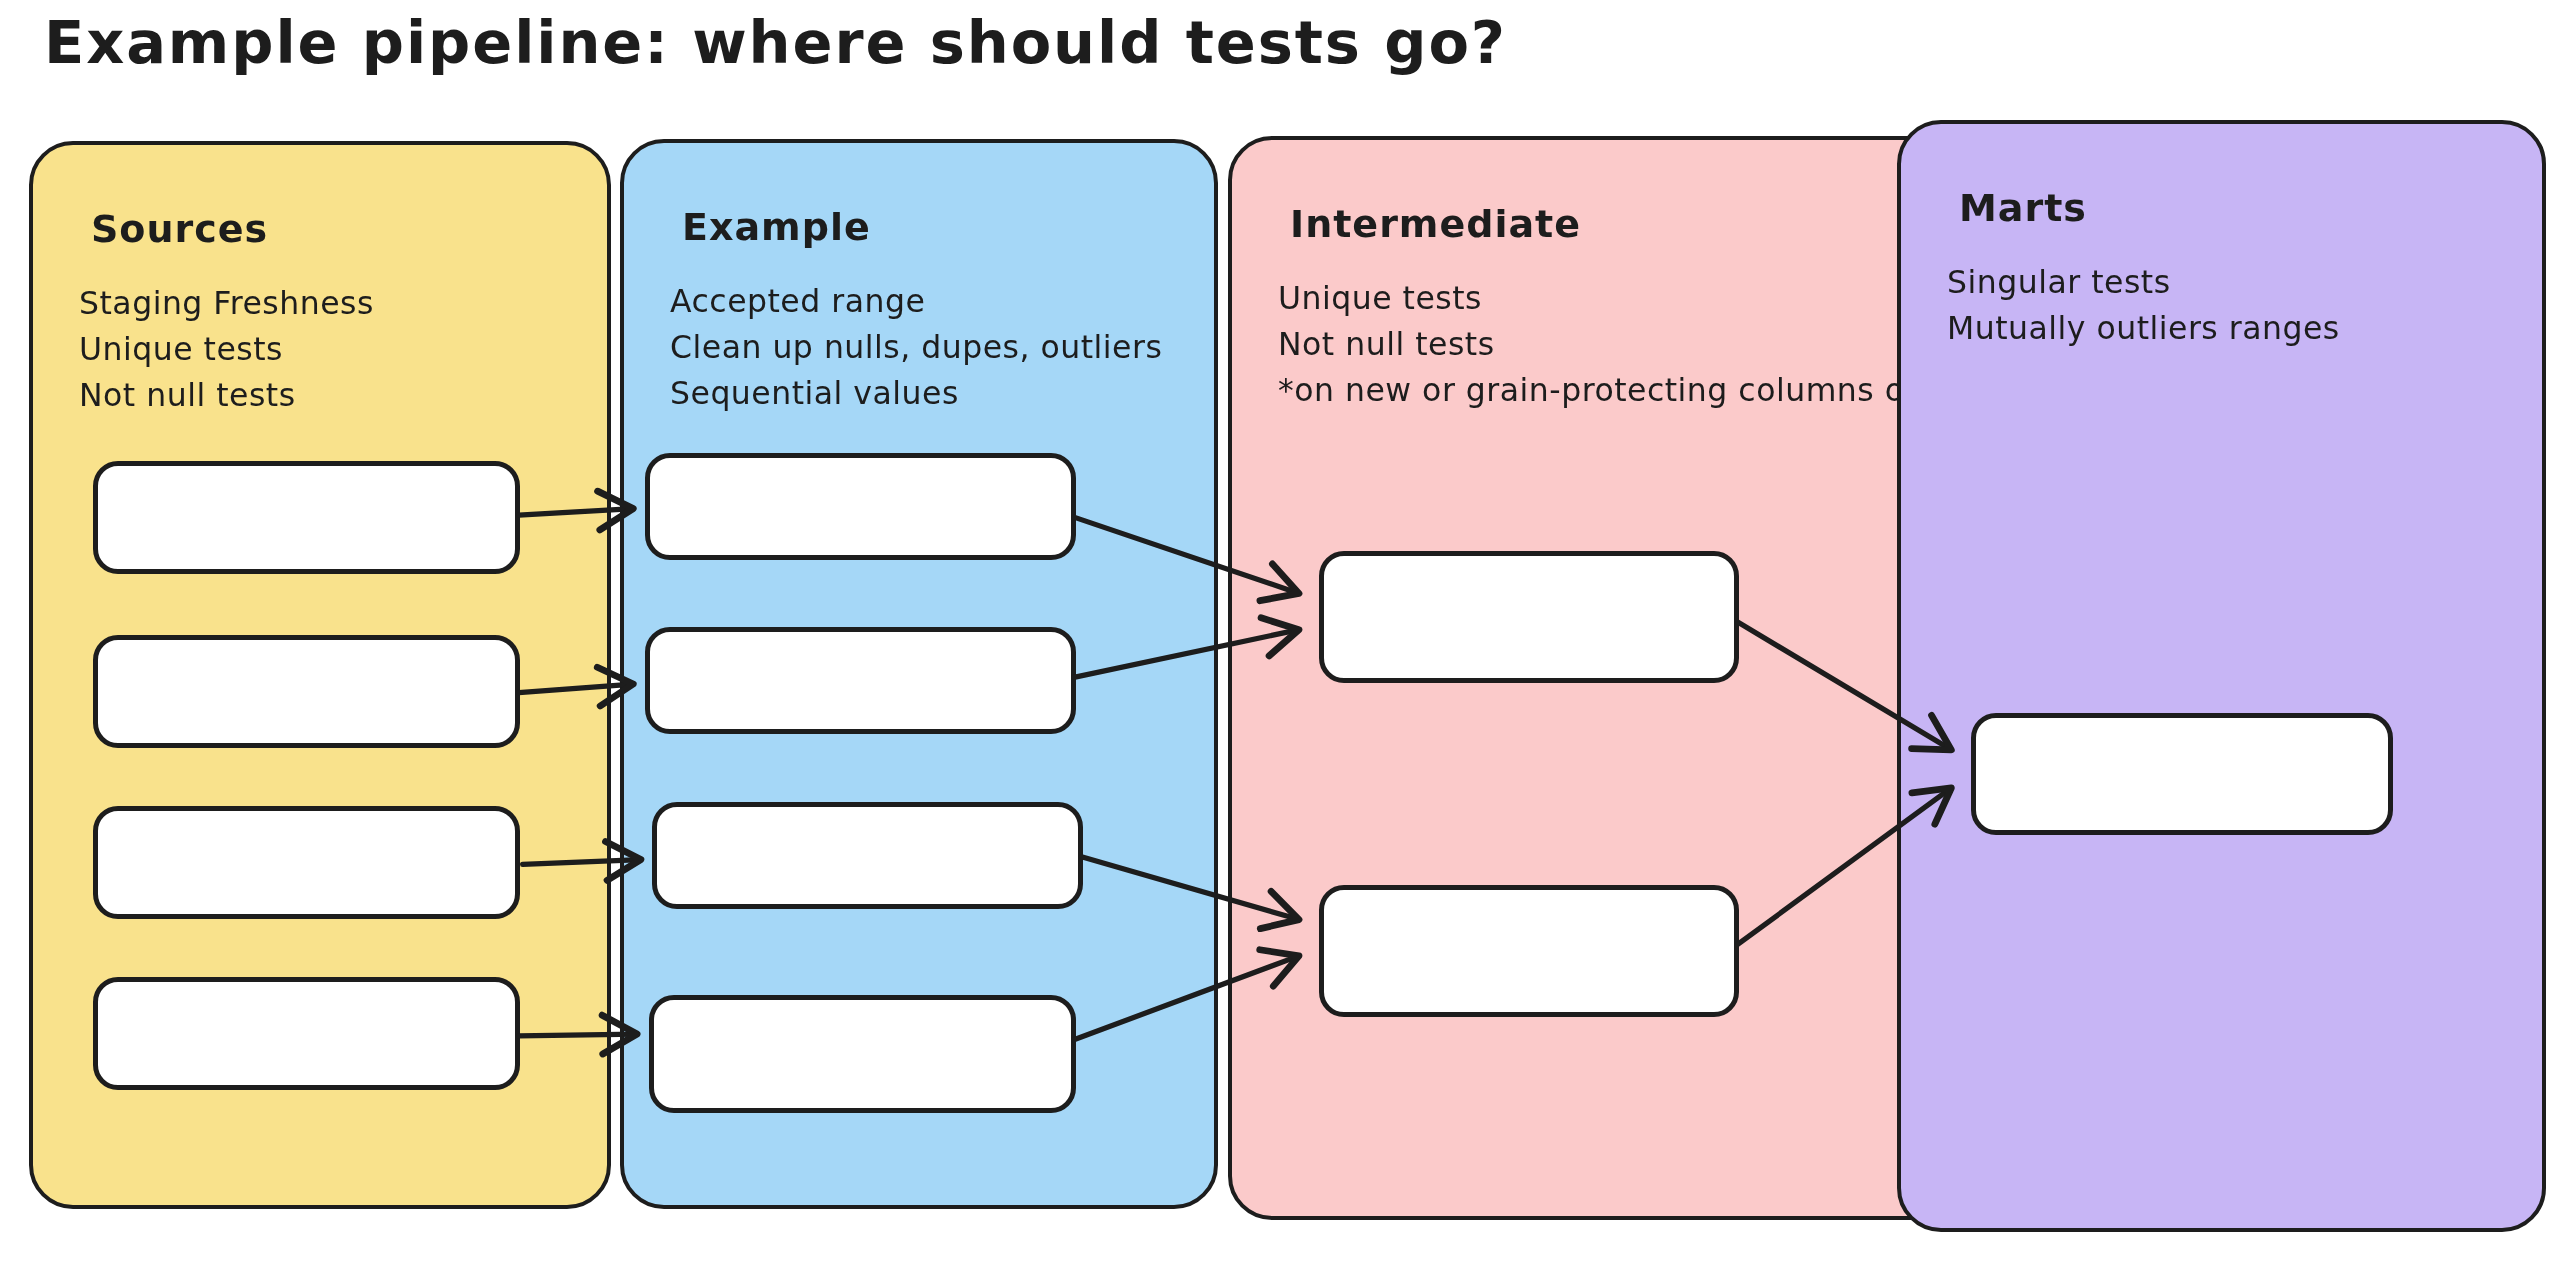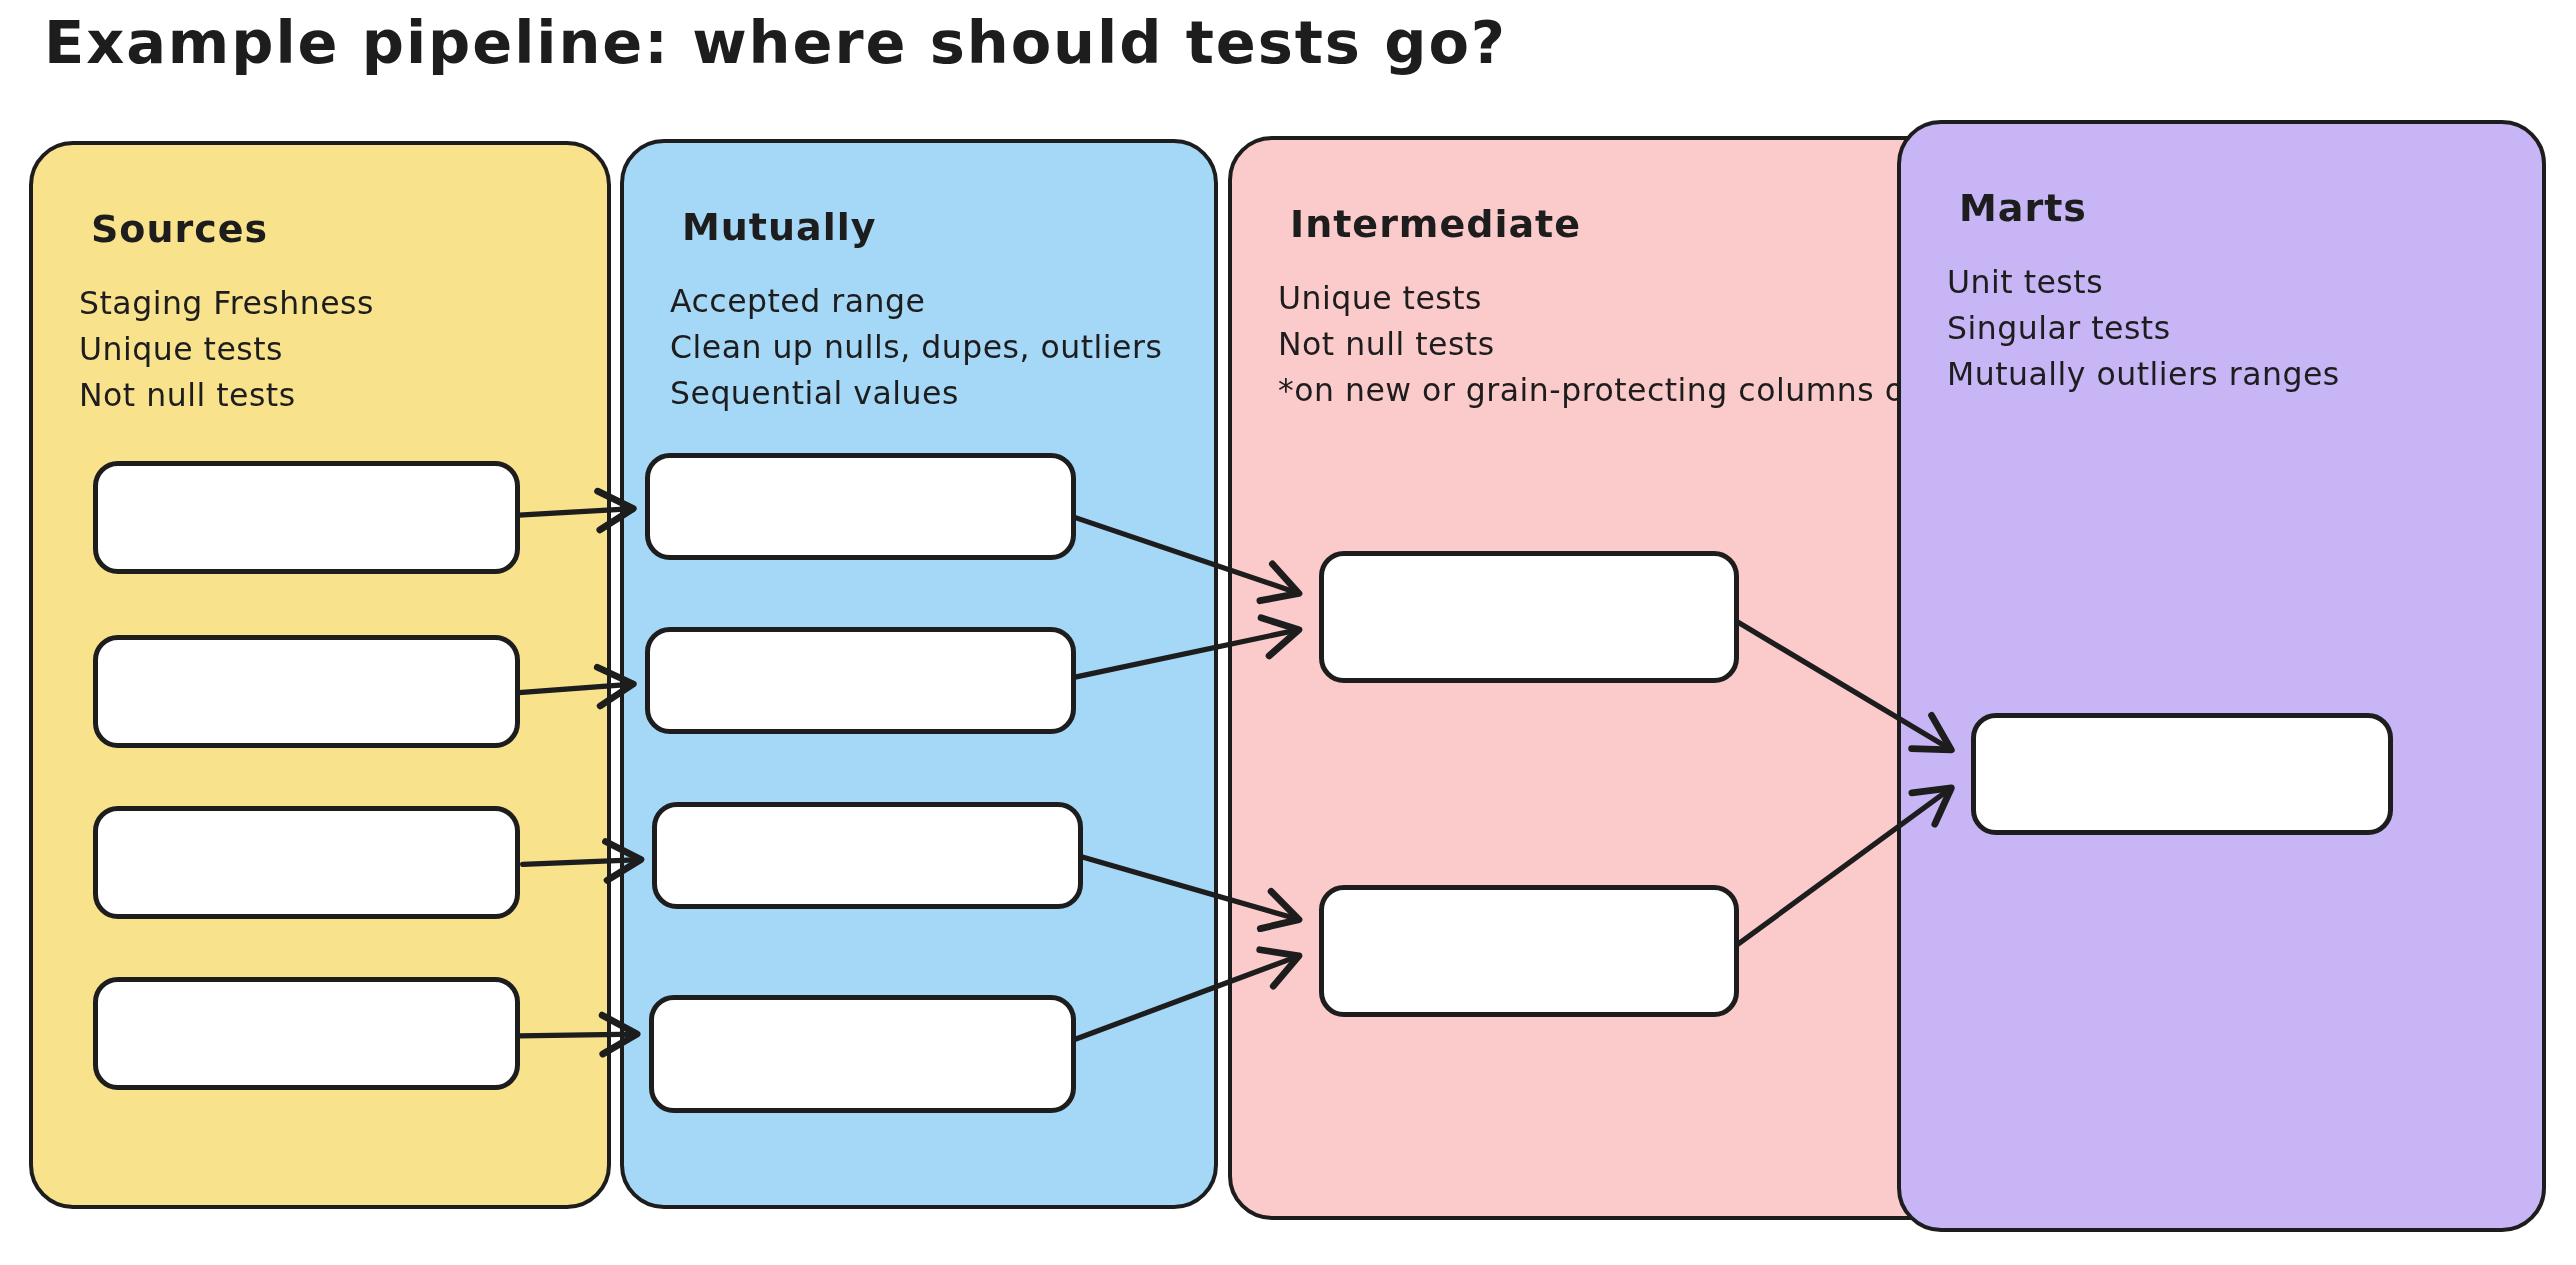--- a/index.html
+++ b/index.html
@@ -41,41 +41,40 @@
   <section class="col" style="left: 29px; top: 141px; width: 582px; height: 1068px; background-color: rgb(249, 226, 140);">
     <h2 class="col-title">Sources</h2>
     <div class="col-notes">
       <div>Staging Freshness</div>
       <div>Unique tests</div>
       <div>Not null tests</div>
     </div>
   </section>
 
   <section class="col" style="left: 620px; top: 139px; width: 598px; height: 1070px; background-color: rgb(165, 215, 247);">
-    <h2 class="col-title">Mutually</h2>
+    <h2 class="col-title">Example</h2>
     <div class="col-notes">
       <div>Accepted range</div>
       <div>Clean up nulls, dupes, outliers</div>
       <div>Sequential values</div>
     </div>
   </section>
 
   <section class="col" style="left: 1228px; top: 136px; width: 762px; height: 1084px; background-color: rgb(251, 202, 202);">
     <h2 class="col-title">Intermediate</h2>
     <div class="col-notes">
       <div>Unique tests</div>
       <div>Not null tests</div>
       <div>*on new or grain-protecting columns only</div>
     </div>
   </section>
 
   <section class="col" style="left: 1897px; top: 120px; width: 649px; height: 1112px; background-color: rgb(199, 181, 245);">
     <h2 class="col-title">Marts</h2>
     <div class="col-notes">
-      <div>Unit tests</div>
       <div>Singular tests</div>
       <div>Mutually outliers ranges</div>
     </div>
   </section>
 
   <div class="model-box" style="left:93px;top:461px;width:427px;height:113px;"></div>
   <div class="model-box" style="left:93px;top:635px;width:427px;height:113px;"></div>
   <div class="model-box" style="left:93px;top:806px;width:427px;height:113px;"></div>
   <div class="model-box" style="left:93px;top:977px;width:427px;height:113px;"></div>
 

